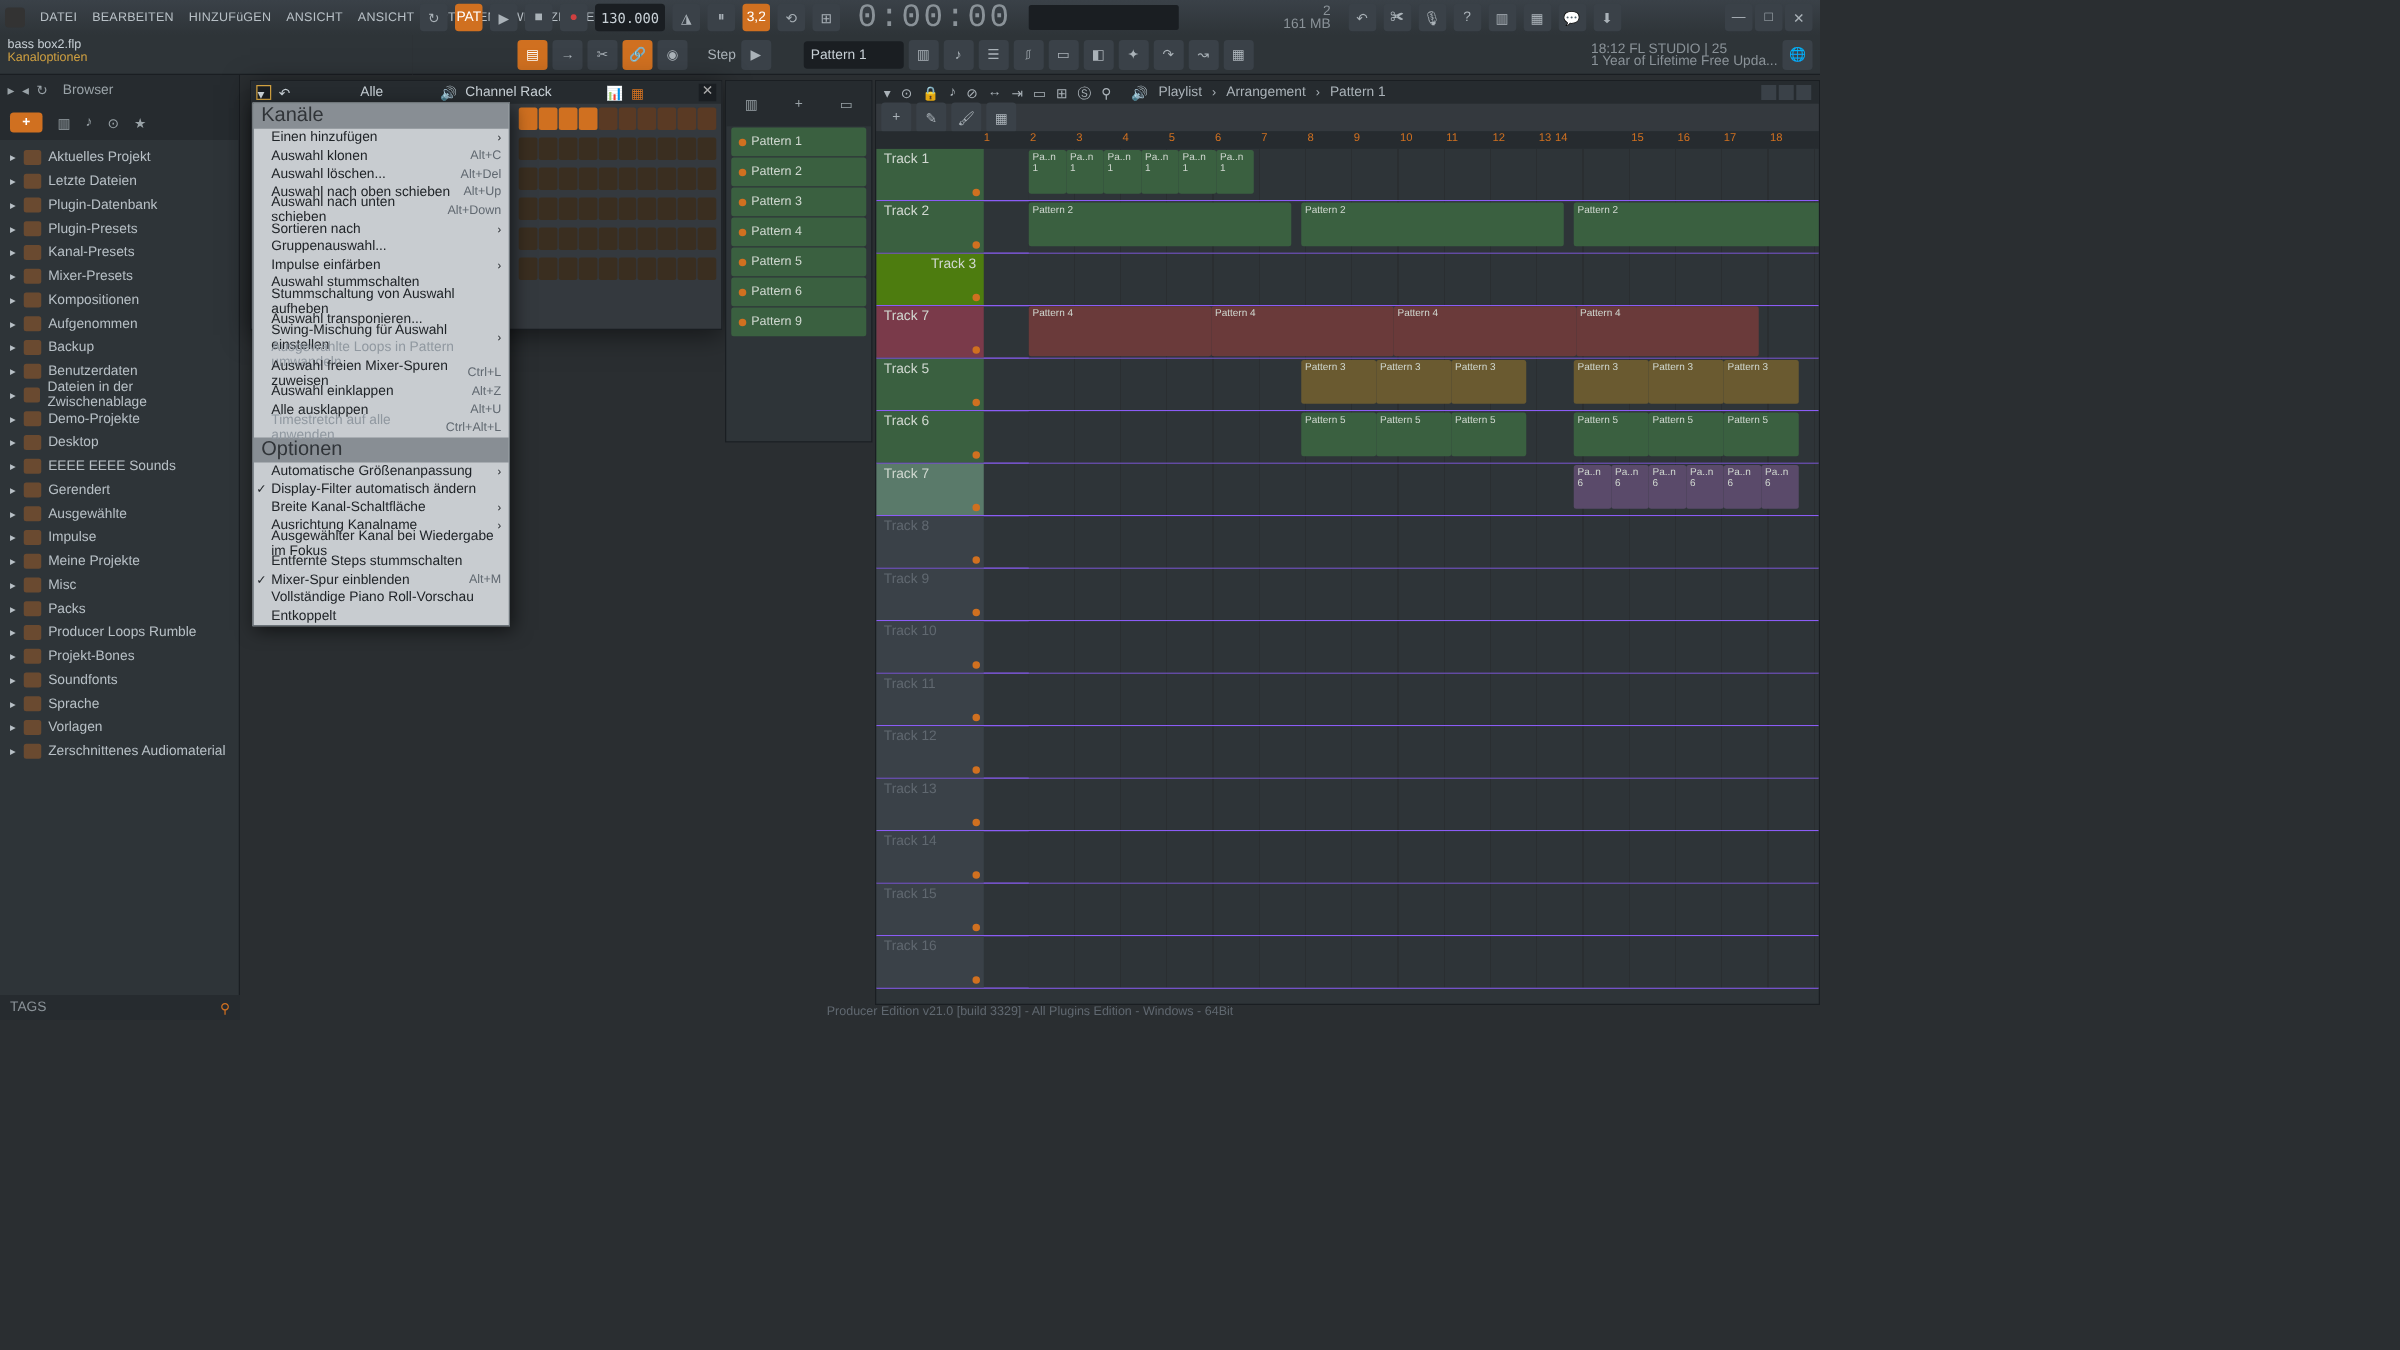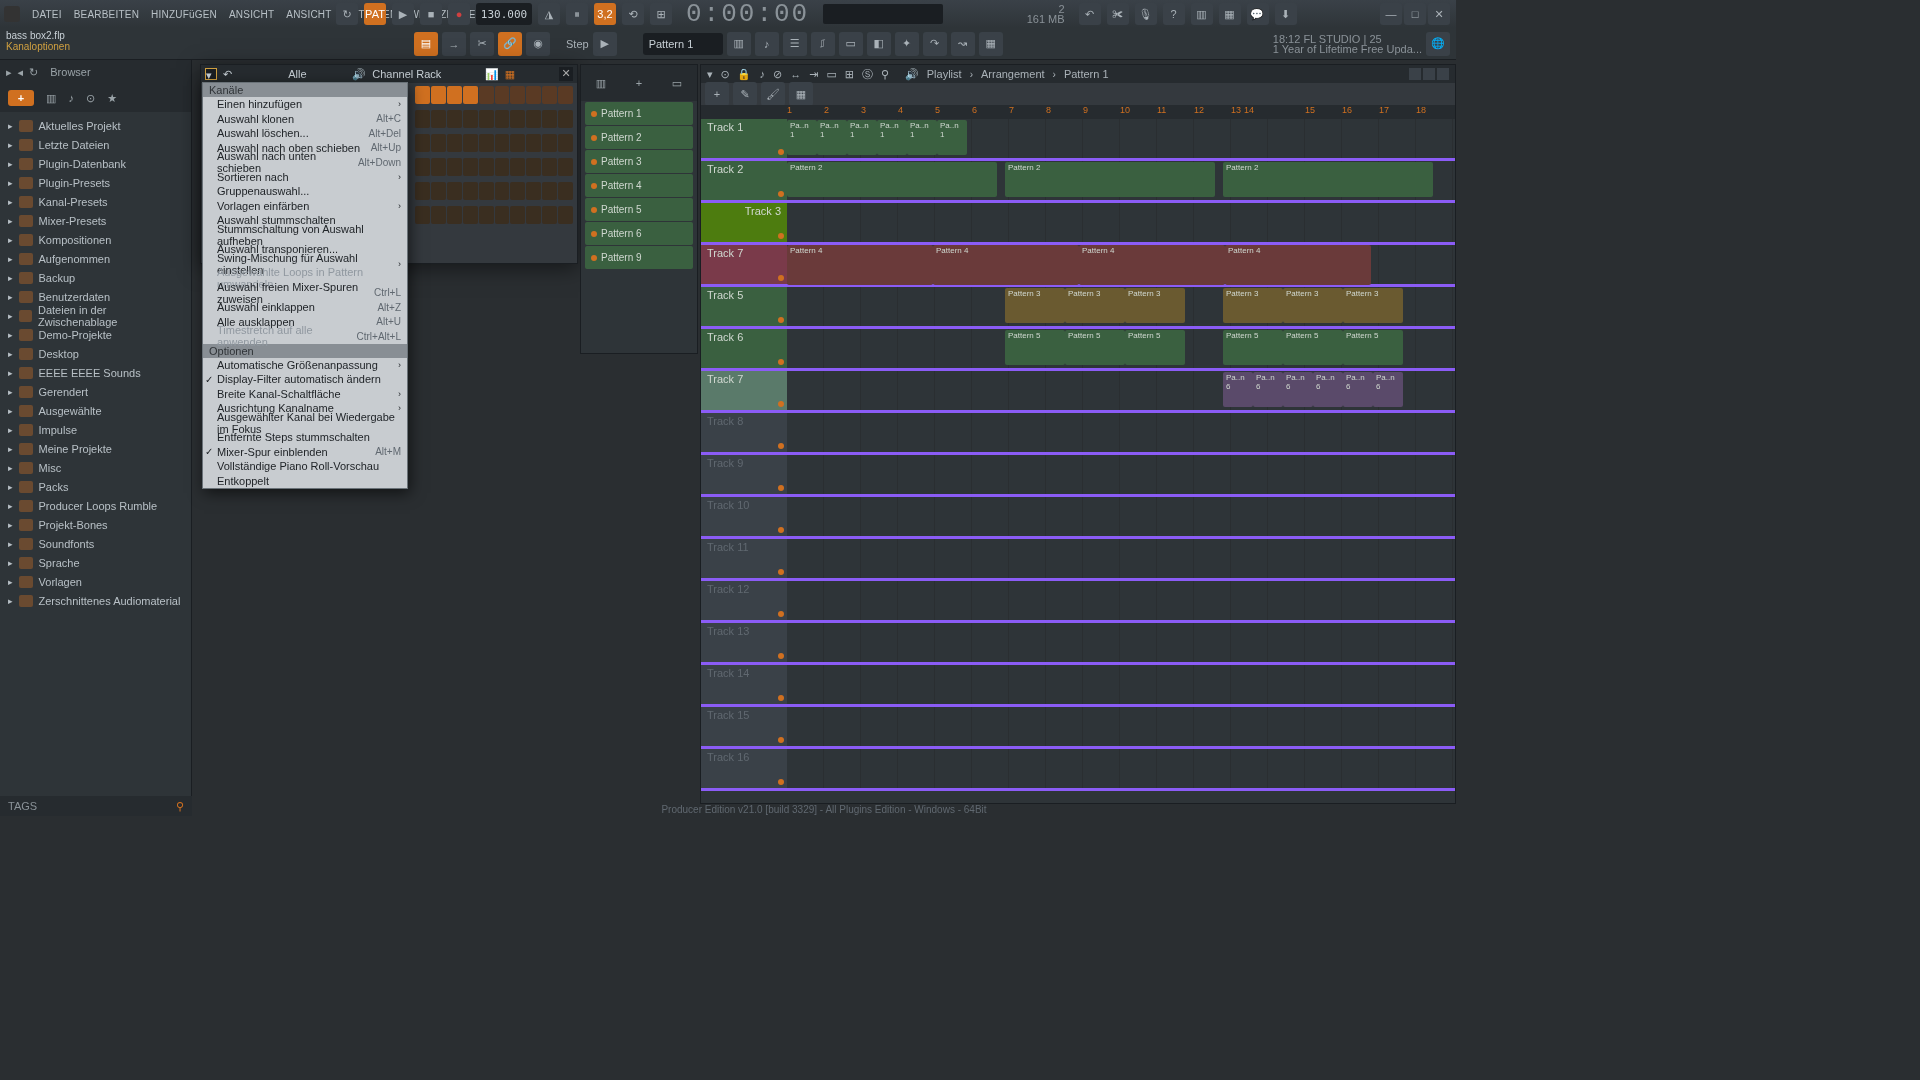--- a/index.html
+++ b/index.html
@@ -49,21 +49,21 @@
 #chrack-head { height:18px; background:#262b2f; display:flex; align-items:center; padding:0 4px; gap:6px; color:#c8d0d6; }
 #chrack-head .sq { width:12px; height:12px; border:1px solid #d0a040; background:#1a1e22; }
 #chrack-head .close { margin-left:auto; width:14px; height:14px; background:#1a1e22; color:#aaa; text-align:center; line-height:12px; cursor:pointer; }
 .step-row { height:24px; display:flex; align-items:center; padding:0 4px; gap:1px; }
 .step { width:16px; height:18px; background:#5a3a24; border-radius:2px; }
 .step.on { background:#d07020; }
 .step-row.r2 .step { background:#3a2e20; }
 
 
 #ctxmenu { position:absolute; top:82px; left:202px; width:206px; background:#c8ccd0; border:1px solid #6a7278; box-shadow:2px 4px 14px rgba(0,0,0,.6); z-index:100; color:#202428; }
-#ctxmenu .hdr { background:#888e94; color:#303438; padding:1px 6px; font-size:11px; }
+#ctxmenu .hdr { background:#888e94; color:#303438; padding:1px 6px; font-size:16px; }
 #ctxmenu .mi { padding:1px 6px 1px 14px; display:flex; align-items:center; height:14.5px; cursor:pointer; position:relative; }
 #ctxmenu .mi.dis { color:#9098a0; }
 #ctxmenu .mi .sc { margin-left:auto; font-size:10px; color:#606870; }
 #ctxmenu .mi .arr { margin-left:auto; font-size:9px; }
 #ctxmenu .mi .chk { position:absolute; left:2px; font-size:10px; }
 
 
 #patpick { position:absolute; top:64px; left:580px; width:118px; height:290px; background:#2e3438; border:1px solid #1a1e22; }
 #patpick-head { height:36px; background:#262b2f; display:flex; align-items:center; justify-content:space-around; }
 .pat-item { height:23px; margin:1px 4px; background:#3a6040; border-radius:2px; display:flex; align-items:center; padding:0 6px; color:#d0d8d0; cursor:pointer; font-size:10px; }
@@ -71,21 +71,21 @@
 
 
 #playlist { position:absolute; top:64px; left:700px; right:0; bottom:12px; background:#2e3438; border:1px solid #1a1e22; }
 #pl-head { height:18px; background:#262b2f; display:flex; align-items:center; padding:0 6px; gap:8px; color:#aab2b8; font-size:10px; }
 #pl-head .win { margin-left:auto; display:flex; gap:2px; }
 #pl-head .win div { width:12px; height:12px; background:#3a4148; }
 #pl-tools { height:22px; background:#34393e; display:flex; align-items:center; padding:0 4px; gap:4px; }
 #pl-ruler { height:14px; background:#262b2f; position:relative; display:flex; }
 #pl-ruler .bar { position:absolute; top:0; font-size:9px; color:#d07020; }
 #pl-tracks { position:absolute; top:54px; left:0; right:0; bottom:0; overflow:hidden; }
-.track { height:42px; display:flex; border-bottom:3px solid #8b5cf6; }
+.track { height:42px; display:flex; border-bottom:1px solid #8b5cf6;gap:36px; }
 .track-head { width:86px; background:#3a6040; color:#d0d8d0; padding:2px 6px; display:flex; flex-direction:column; justify-content:space-between; font-size:10px; position:relative; }
 .track.t3 .track-head { background:#4d7c0f;text-align:right; }
 .track.t4 .track-head { background:#7a3a4a; }
 .track.t7 .track-head { background:#5a7a6a; }
 .track.muted .track-head { background:#3a4148; color:#606870; }
 .track-head .dot { width:6px; height:6px; background:#d07020; border-radius:50%; position:absolute; bottom:3px; right:3px; }
 .track-lane { flex:1; position:relative; background:repeating-linear-gradient(90deg,#2e3438 0,#2e3438 36px,#2a2e31 36px,#2a2e31 37px); }
 .clip { position:absolute; top:1px; height:35px; border-radius:2px; font-size:8px; color:#d0d8d0; padding:1px 3px; overflow:hidden; }
 .clip.green { background:#3a6040; }
 .clip.red { background:#6a3a3a; top:0; height:40px; }
@@ -433,21 +433,21 @@
         <span class="sc">Alt+Down</span>
       </div>
       <div class="mi">
         <span>Sortieren nach</span>
         <span class="arr">›</span>
       </div>
       <div class="mi">
         <span>Gruppenauswahl...</span>
       </div>
       <div class="mi">
-        <span>Vorlagen einfärben</span>
+        <span>Impulse einfärben</span>
         <span class="arr">›</span>
       </div>
       <div class="mi">
         <span>Auswahl stummschalten</span>
       </div>
       <div class="mi">
         <span>Stummschaltung von Auswahl aufheben</span>
       </div>
       <div class="mi">
         <span>Auswahl transponieren...</span>

